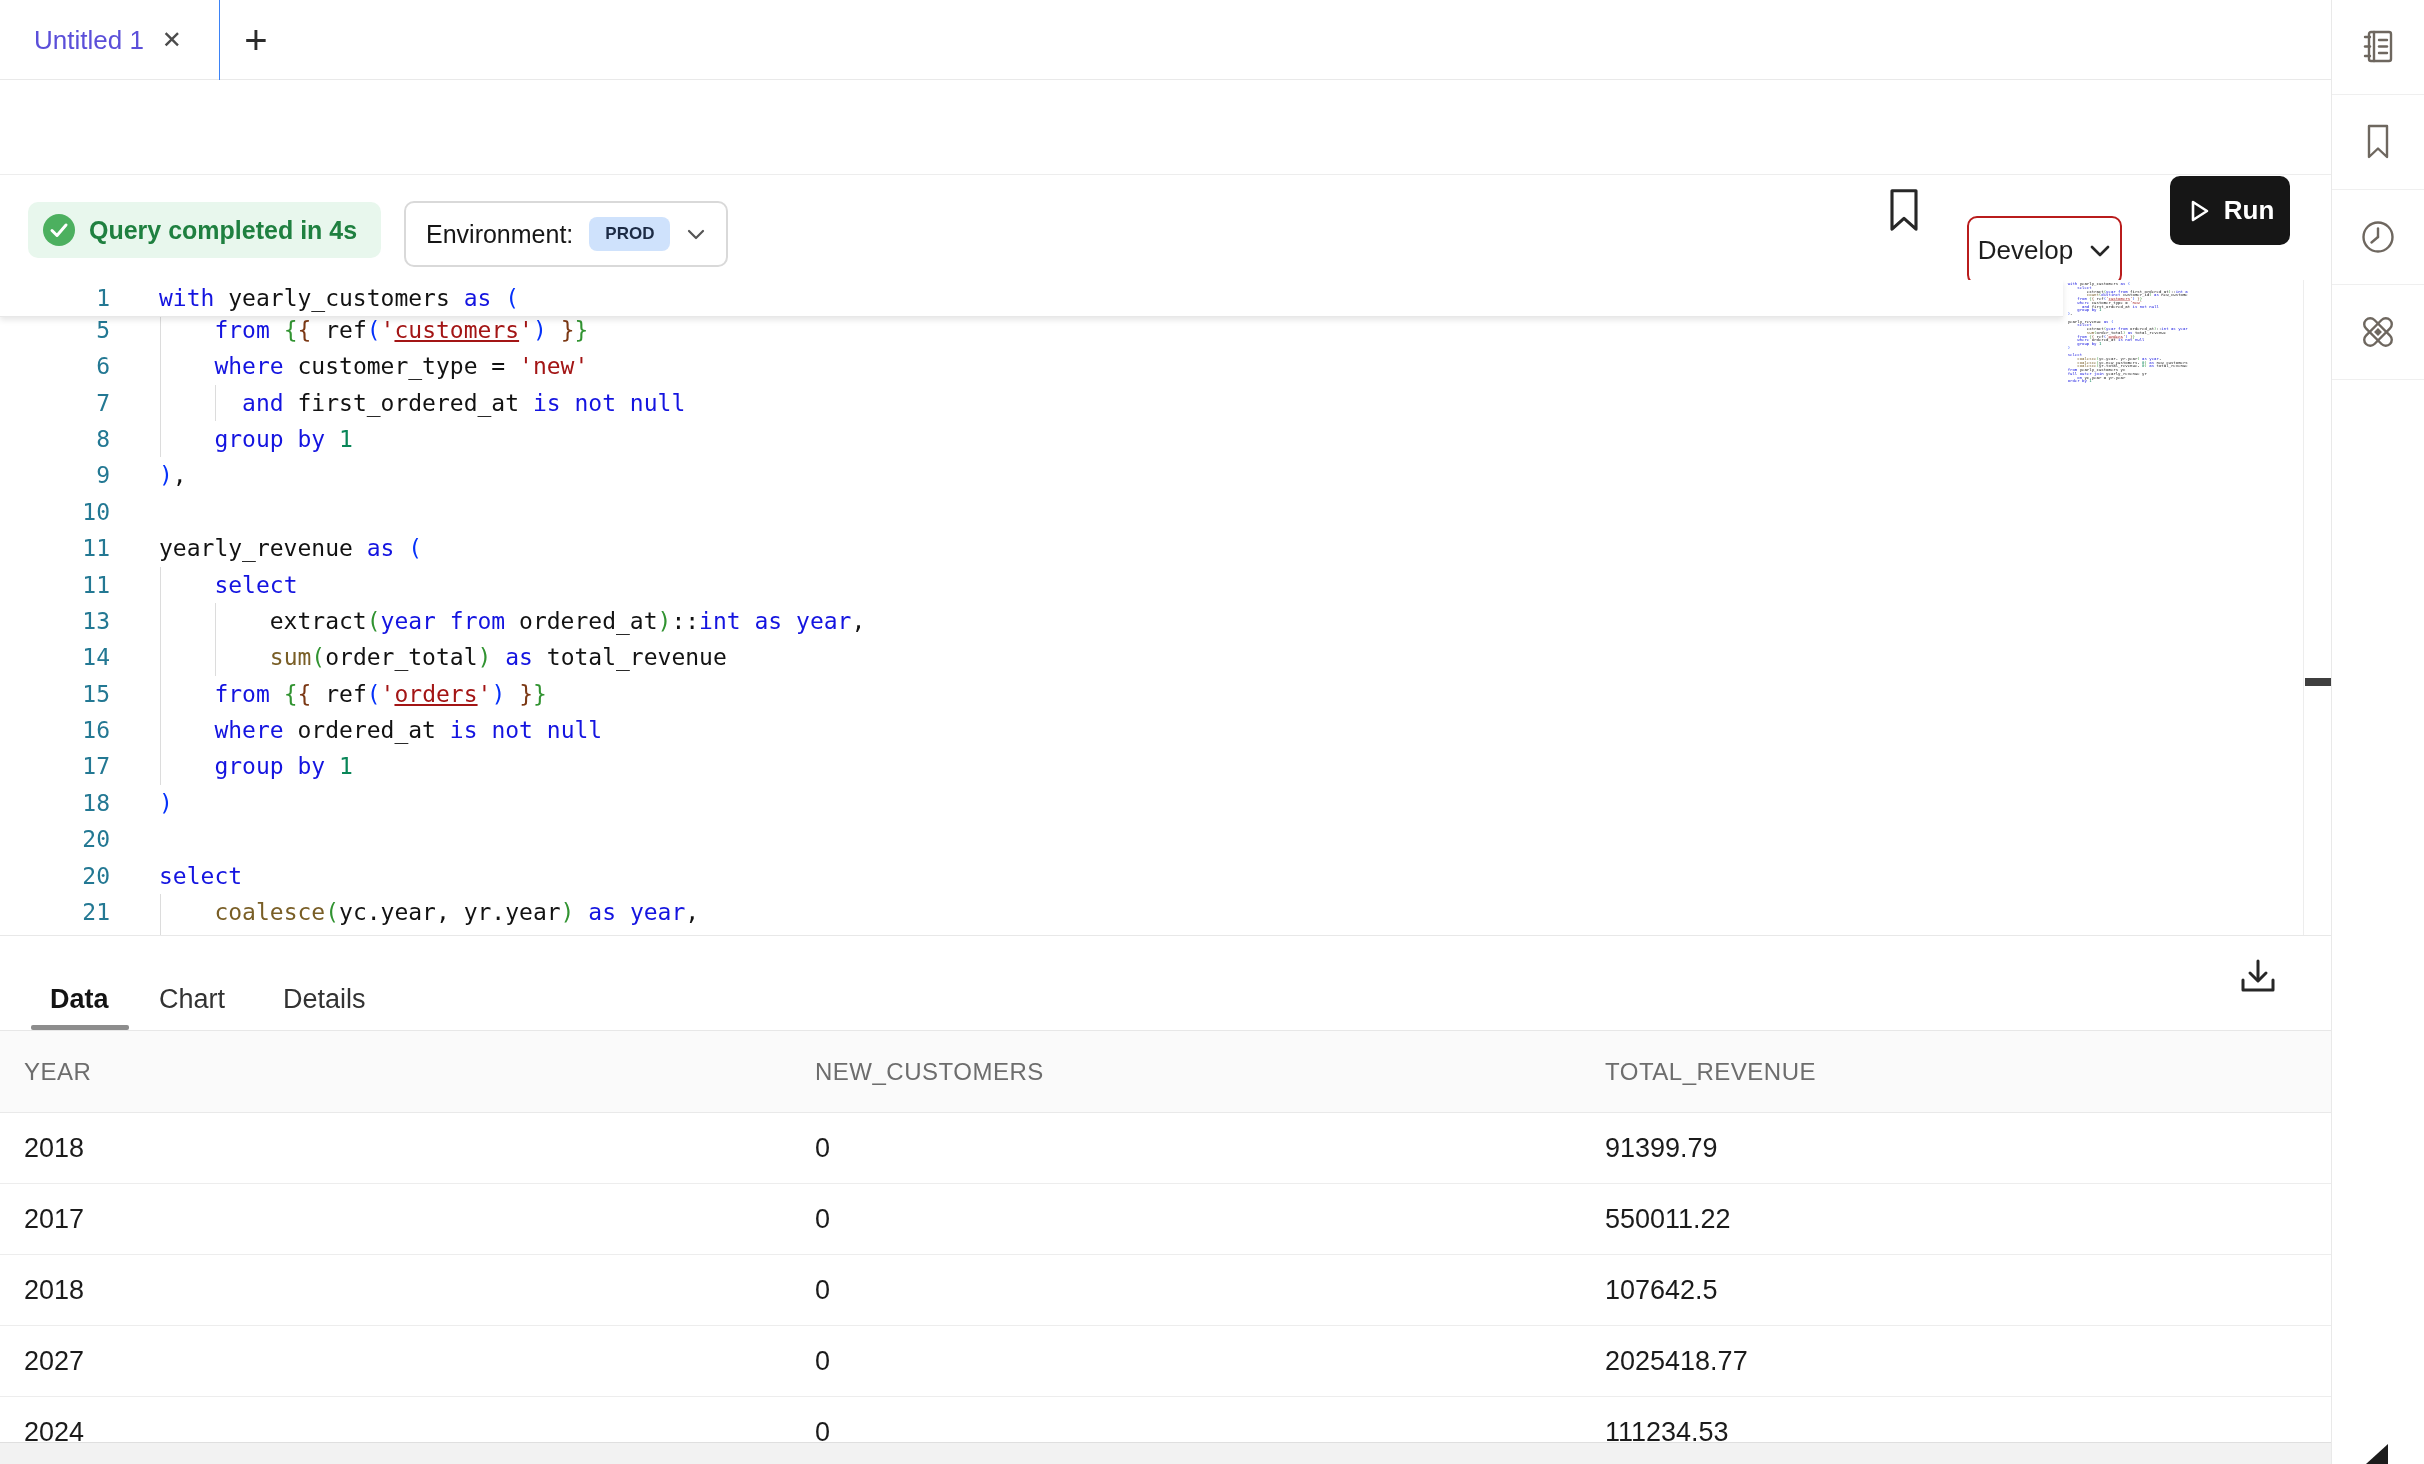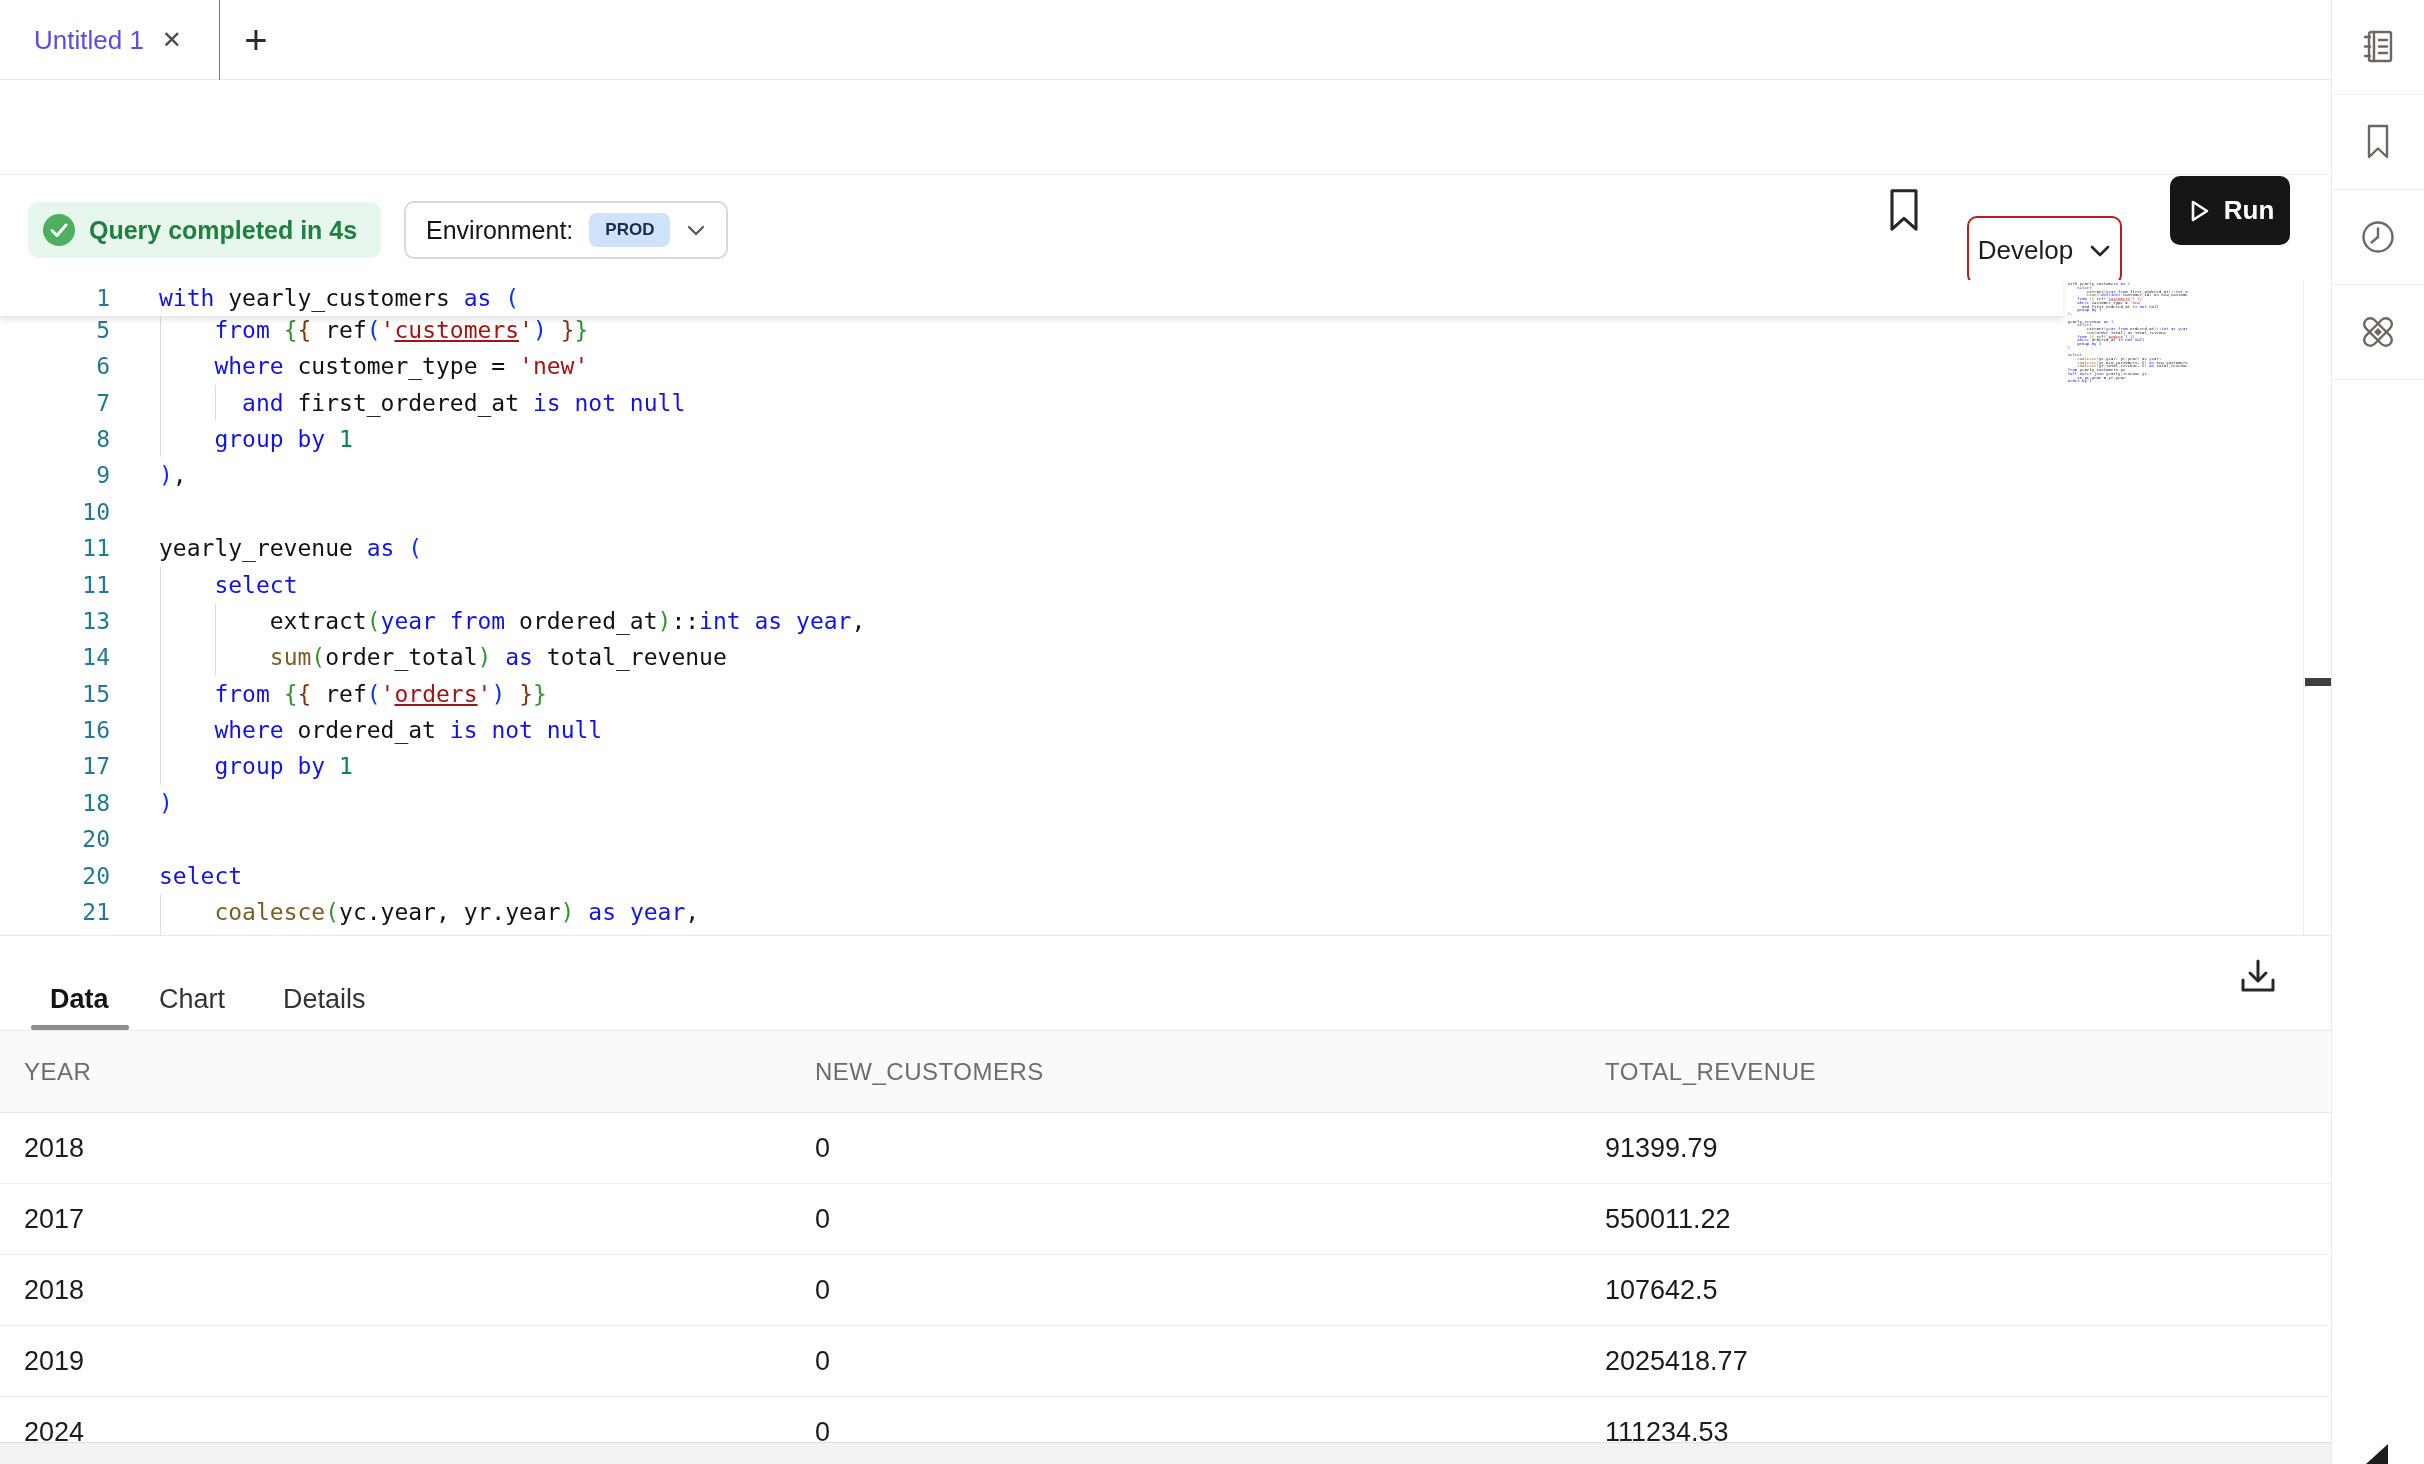--- a/index.html
+++ b/index.html
@@ -26,21 +26,21 @@
   .btn { position:absolute; top:96px; height:69px; border-radius:10px; display:flex; align-items:center; justify-content:center; cursor:pointer; }
   #develop-btn { left:1967px; width:155px; border:2px solid #b91c1c; background:#fff; gap:16px;margin-top:40px; }
   #develop-btn span { font-size:26px; color:#1d1d1d; }
   #run-btn { left:2170px; width:120px; background:#161616; gap:12px; }
   #run-btn span { font-size:26px; color:#fff; font-weight:600; }
 
   
   #status-pill { position:absolute; left:28px; top:202px; height:56px; background:#e8f7ed; border-radius:10px;
                  display:flex; align-items:center; padding:0 24px 0 14px; gap:13px; }
   #status-pill span { color:#1f8040; font-size:25px; font-weight:600; }
-  #env-box { position:absolute; left:404px; top:201px; height:58px; border:2px solid #d9d9d9; border-radius:10px; background:#fff;
+  #env-box { position:absolute; left:404px; top:201px; height:66px; border:2px solid #d9d9d9; border-radius:10px; background:#fff;
              display:flex; align-items:center; padding:0 20px; gap:16px; cursor:pointer; }
   #env-label { font-size:25px; color:#161616; }
   #env-value { background:#cfe2fc; color:#1c2b45; font-size:17px; font-weight:700; border-radius:8px; padding:7px 16px; }
 
   
   #editor { position:absolute; left:0; top:280px; width:2331px; height:655px; overflow:hidden; background:#fff;
             font-family:"DejaVu Sans Mono", monospace; font-size:23px; }
   #editor-lines { position:absolute; left:0; top:31.8px; right:28px; }
   .code-line { position:relative; height:36.4px; line-height:36.4px; white-space:pre; }
   .ln { display:inline-block; width:110px; text-align:right; color:#237893; font-size:23px;
@@ -194,21 +194,21 @@
               <span class="gcell" style="left: 24px;">2017</span>
               <span class="gcell" style="left: 815px;">0</span>
               <span class="gcell" style="left: 1605px;">550011.22</span>
             </div>
             <div class="grow">
               <span class="gcell" style="left: 24px;">2018</span>
               <span class="gcell" style="left: 815px;">0</span>
               <span class="gcell" style="left: 1605px;">107642.5</span>
             </div>
             <div class="grow">
-              <span class="gcell" style="left: 24px;">2019</span>
+              <span class="gcell" style="left: 24px;">2027</span>
               <span class="gcell" style="left: 815px;">0</span>
               <span class="gcell" style="left: 1605px;">2025418.77</span>
             </div>
             <div class="grow">
               <span class="gcell" style="left: 24px;">2024</span>
               <span class="gcell" style="left: 815px;">0</span>
               <span class="gcell" style="left: 1605px;">111234.53</span>
             </div>
           </div>
       </div>

